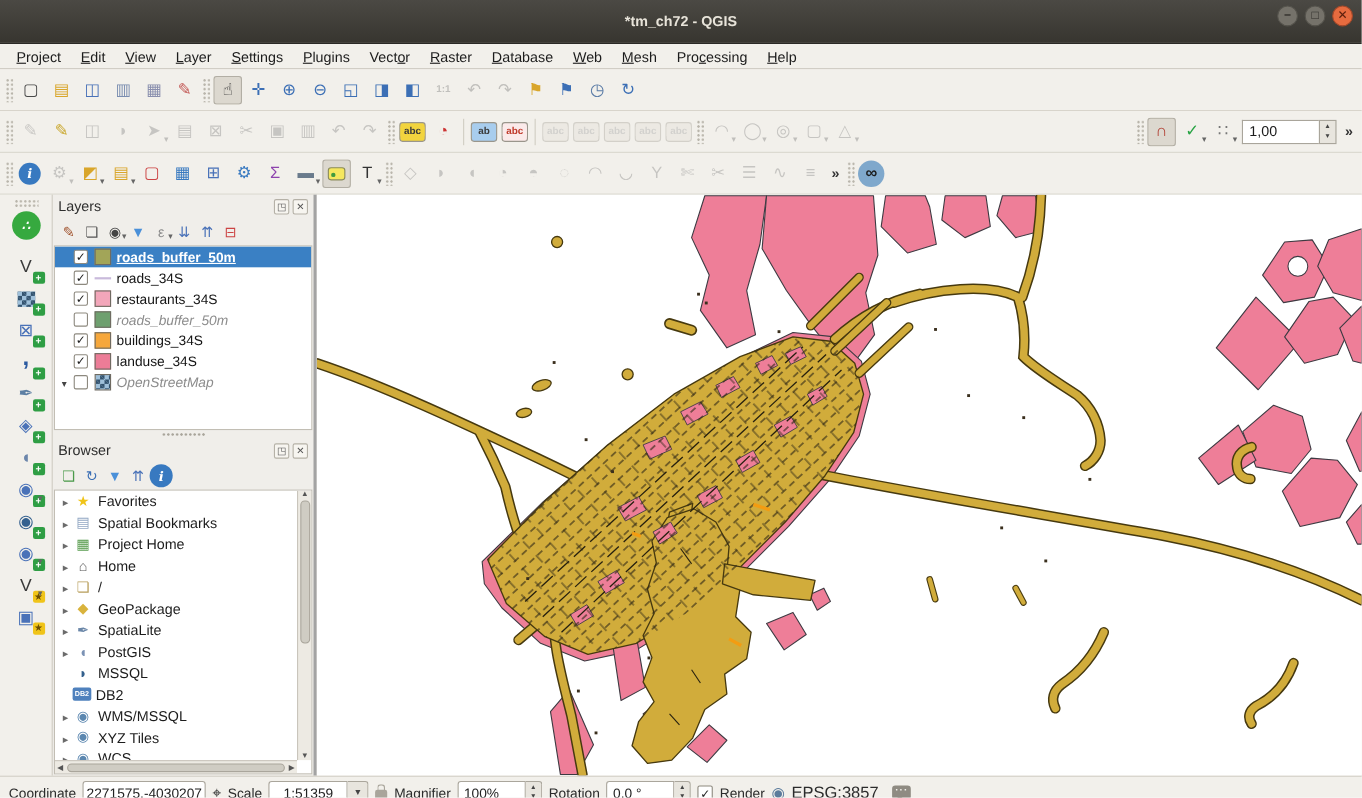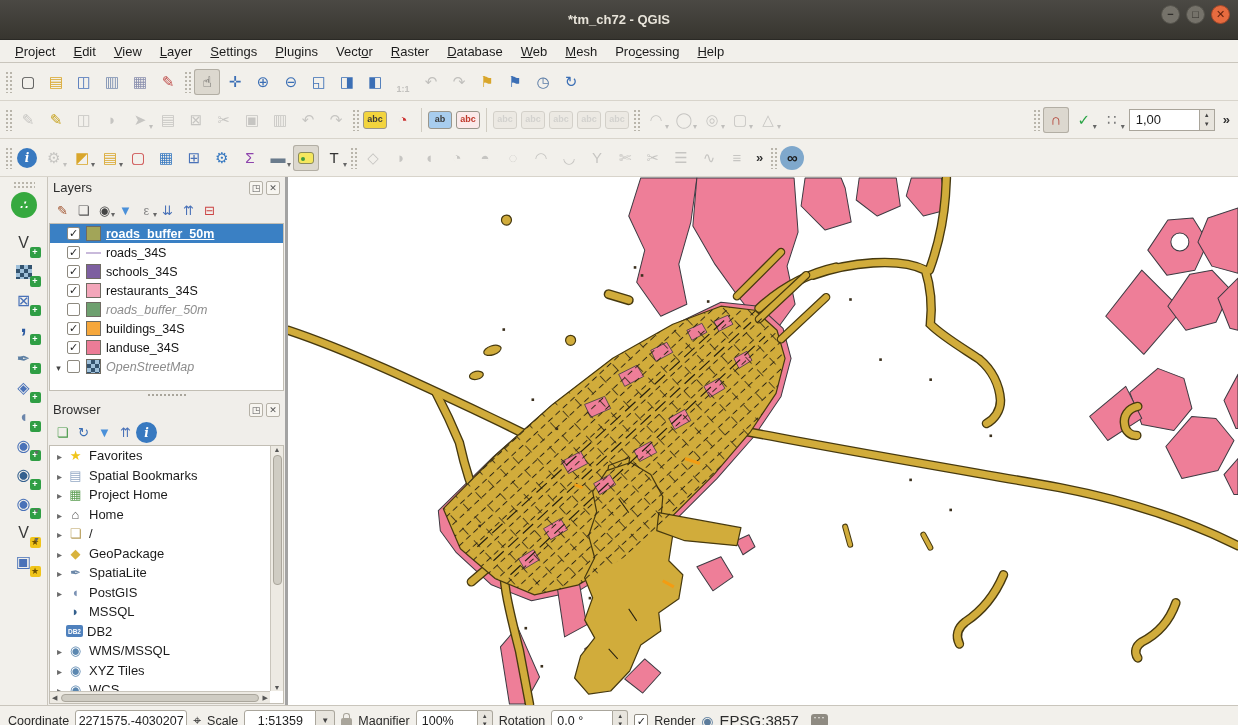--- a/index.html
+++ b/index.html
@@ -219,21 +219,21 @@
   <span class="tbtn" style="color: rgb(60, 111, 181);">
     <span class="g">◨</span>
 
   </span>
 
   <span class="tbtn" style="color: rgb(60, 111, 181);">
     <span class="g">◧</span>
 
   </span>
 
-  <span class="tbtn dis txt" style="color: rgb(102, 102, 102); align-items: flex-end;">
+  <span class="tbtn dis txt" style="color: rgb(102, 102, 102);">
     <span class="g">1:1</span>
 
   </span>
 
   <span class="tbtn dis" style="color: rgb(102, 102, 102);">
     <span class="g">↶</span>
 
   </span>
 
   <span class="tbtn dis" style="color: rgb(102, 102, 102);">
@@ -699,26 +699,20 @@
     <span class="lname">roads_buffer_50m</span>
   </div>
 
   <div class="lrow">
     <span class="exp"></span>
     <span class="cb checked"></span>
     <span class="sw line" style="background-color: rgb(201, 186, 219);"></span>
     <span class="lname">roads_34S</span>
   </div>
 
-  <div class="lrow">
-    <span class="exp"></span>
-    <span class="cb checked"></span>
-    <span class="sw" style="background-color: rgb(125, 95, 160);"></span>
-    <span class="lname">schools_34S</span>
-  </div>
 
   <div class="lrow">
     <span class="exp"></span>
     <span class="cb checked"></span>
     <span class="sw" style="background-color: rgb(243, 166, 186);"></span>
     <span class="lname">restaurants_34S</span>
   </div>
 
   <div class="lrow">
     <span class="exp"></span>

